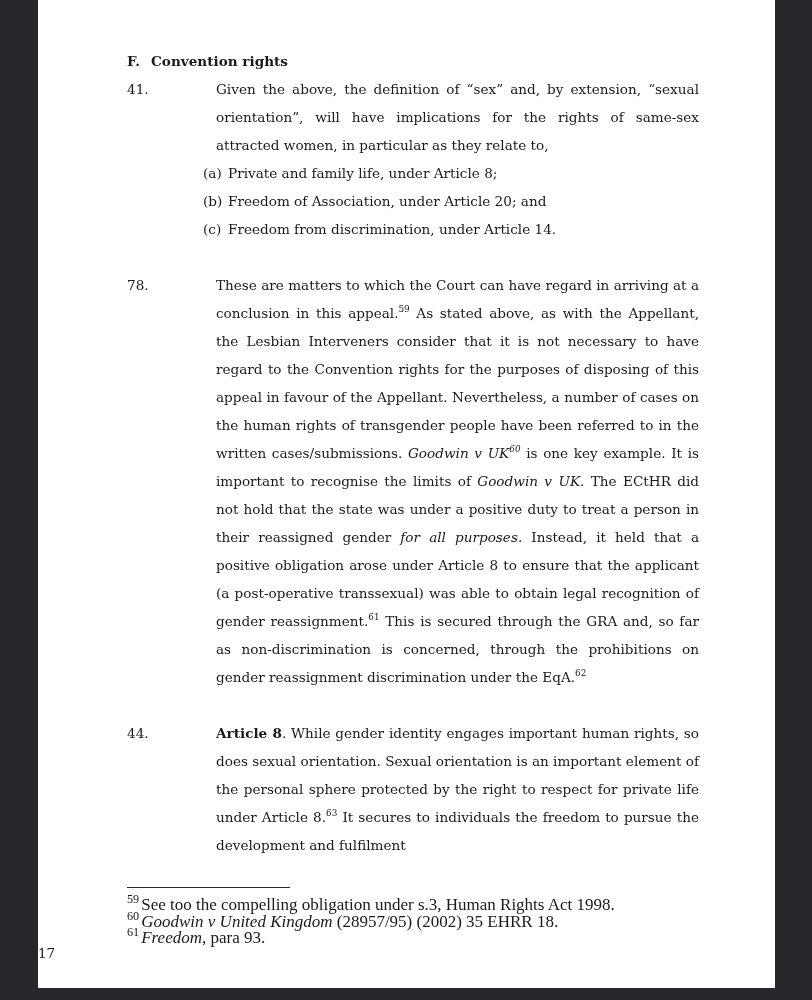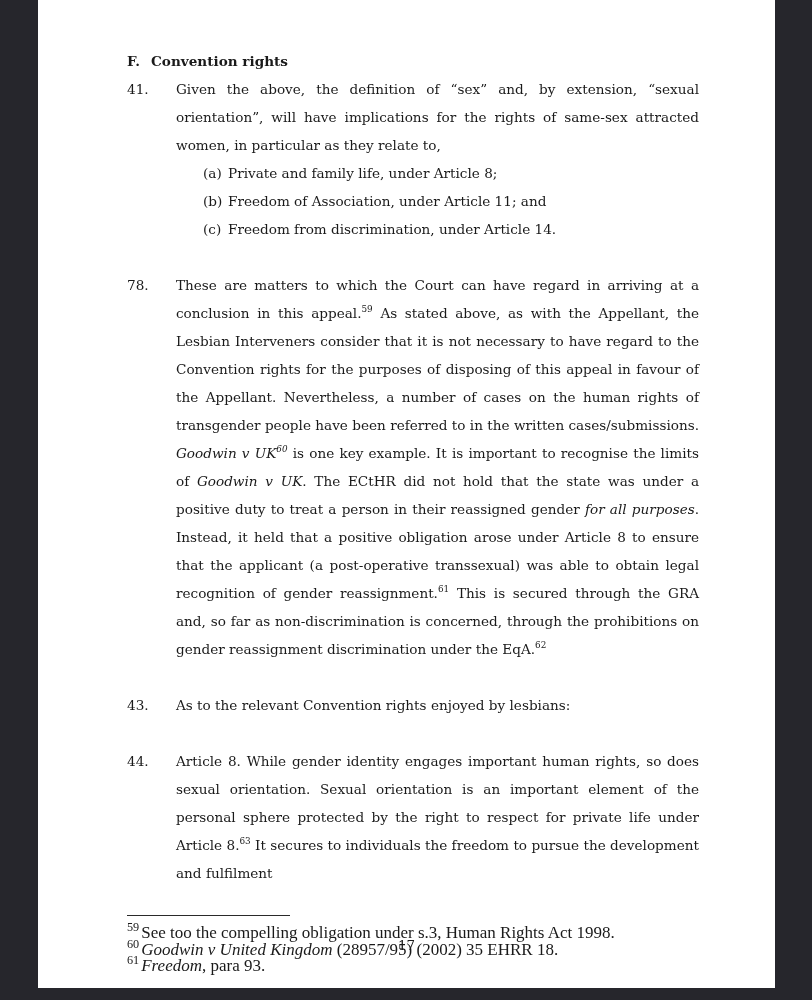--- a/index.html
+++ b/index.html
@@ -17,38 +17,38 @@
     position:absolute; left:38px; right:37px; top:0; bottom:12px;
     padding:47px 76px 0 89px;
     font-size:13.6px; line-height:28px;
     overflow:hidden;
   }
   .heading { display:flex; font-weight:bold; }
   .heading .h-label { width:24px; flex:0 0 auto; }
   .para-block { margin-bottom:28px; }
   .para { display:flex; }
   .para-num { width:49px; flex:0 0 auto; }
-  .para-body { flex:1 1 auto; text-align:justify; }
+  .para-body { flex:1 1 auto; text-align:justify;margin-left:40px; }
   .subitem { display:flex; margin-left:76px; }
   .sub-label { width:25px; flex:0 0 auto; }
   .sub-text { flex:1 1 auto; }
   .it { font-style:italic;text-align:right; }
-  .b { font-weight:normal; }
+  .b { font-weight:bold; }
   .sup { font-size:0.65em; vertical-align:super; line-height:0; }
   .it.sup, .sup.it { font-style:italic; }
   .footnote-rule {
     border:none; border-top:1px solid #2a2a2a;
     width:163px; margin:13px 0 9px 0;
   }
   .footnotes { font-size:17px; line-height:16.5px;font-family:Liberation Serif, serif; }
   .footnote { text-align:left; }
   .fn-marker { font-size:0.72em; vertical-align:super; line-height:0; margin-right:2px; }
   .page-number {
-    position:absolute; left:0; right:0; bottom:28px;
-    text-align:center; font-size:13.4px;
+    position:absolute; left:0; right:0; bottom:20px;
+    text-align:left; font-size:13.4px;
   }
 </style>
 </head>
 <body>
 
 <div class="frame">
   <div class="edge left"></div>
   <div class="edge right"></div>
   <div class="edge bottom"></div>
 
@@ -63,37 +63,31 @@
           <div class="para">
             <div class="para-num">41.</div>
             <div class="para-body"><span>Given the above, the definition of “sex” and, by extension, “sexual orientation”, will have implications for the rights of same-sex attracted women, in particular as they relate to,</span></div>
           </div>
           <div class="subitem">
             <div class="sub-label">(a)</div>
             <div class="sub-text">Private and family life, under Article 8;</div>
           </div>
           <div class="subitem">
             <div class="sub-label">(b)</div>
-            <div class="sub-text">Freedom of Association, under Article 11; and</div>
+            <div class="sub-text">Freedom of Association, under Article 20; and</div>
           </div>
           <div class="subitem">
             <div class="sub-label">(c)</div>
             <div class="sub-text">Freedom from discrimination, under Article 14.</div>
           </div>
         </div>
         <div class="para-block">
           <div class="para">
             <div class="para-num">78.</div>
             <div class="para-body"><span>These are matters to which the Court can have regard in arriving at a conclusion in this appeal.</span><span class="sup">59</span><span> As stated above, as with the Appellant, the Lesbian Interveners consider that it is not necessary to have regard to the Convention rights for the purposes of disposing of this appeal in favour of the Appellant. Nevertheless, a number of cases on the human rights of transgender people have been referred to in the written cases/submissions. </span><span class="it">Goodwin v UK</span><span class="it sup">60</span><span> is one key example. It is important to recognise the limits of </span><span class="it">Goodwin v UK</span><span>. The ECtHR did not hold that the state was under a positive duty to treat a person in their reassigned gender </span><span class="it">for all purposes</span><span>. Instead, it held that a positive obligation arose under Article 8 to ensure that the applicant (a post-operative transsexual) was able to obtain legal recognition of gender reassignment.</span><span class="sup">61</span><span>  This is secured through the GRA and, so far as non-discrimination is concerned, through the prohibitions on gender reassignment discrimination under the EqA.</span><span class="sup">62</span></div>
-          </div>
-        </div>
-        <div class="para-block">
-          <div class="para">
-            <div class="para-num">43.</div>
-            <div class="para-body"><span>As to the relevant Convention rights enjoyed by lesbians:</span></div>
           </div>
         </div>
         <div class="para-block">
           <div class="para">
             <div class="para-num">44.</div>
             <div class="para-body"><span class="b">Article 8</span><span>. While gender identity engages important human rights, so does sexual orientation. Sexual orientation is an important element of the personal sphere protected by the right to respect for private life under Article 8.</span><span class="sup">63</span><span>  It secures to individuals the freedom to pursue the development and fulfilment</span></div>
           </div>
         </div>
       </div>
 

